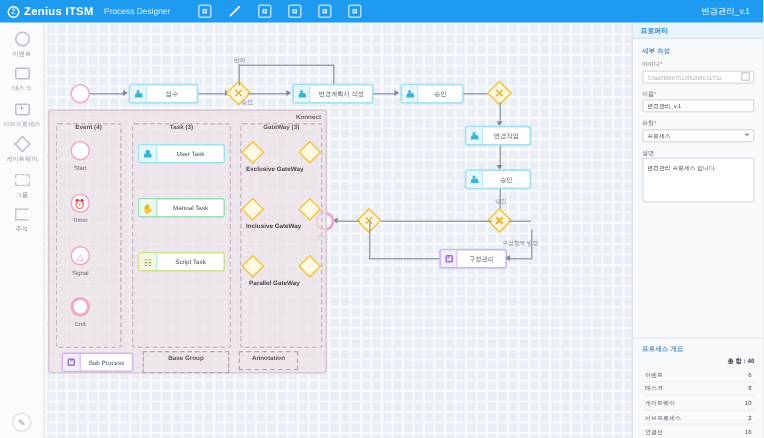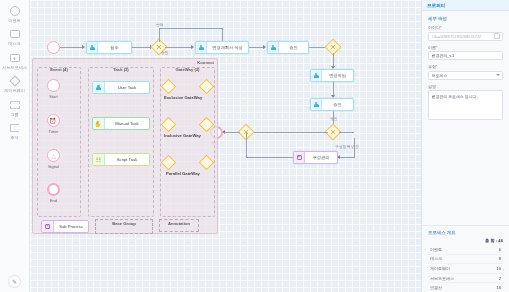--- a/index.html
+++ b/index.html
@@ -180,20 +180,34 @@
   .stat-total { font-size: 4.2px; color: #3f4854; font-weight: bold; text-align: right; margin-bottom: 2.5px; }
   .stat-row { display: flex; justify-content: space-between; align-items: center;
     padding: 1.8px 2px; font-size: 4px; color: #5b636f; border-bottom: 1px solid #eef1f5; }
   .stat-row .v { color: #3f4854; }
 </style>
 </head>
 <body>
 
 <div class="app">
 
+  <div class="header">
+    <span class="logo-mark">Z</span>
+    <span class="logo-text">Zenius ITSM</span>
+    <span class="app-sub">Process Designer</span>
+    <div class="tb">
+      <span class="tb-btn"></span>
+      <span class="tb-btn pen"></span>
+      <span class="tb-btn"></span>
+      <span class="tb-btn"></span>
+      <span class="tb-btn"></span>
+      <span class="tb-btn"></span>
+    </div>
+    <span class="hdr-right">변경관리_v.1</span>
+  </div>
 
   <div class="body">
 
     <div class="palette">
       <div class="pal-item">
         <span class="pal-shape">
             <span class="sh-circle"></span>
           </span>
         <span class="pal-label">이벤트</span>
       </div>

